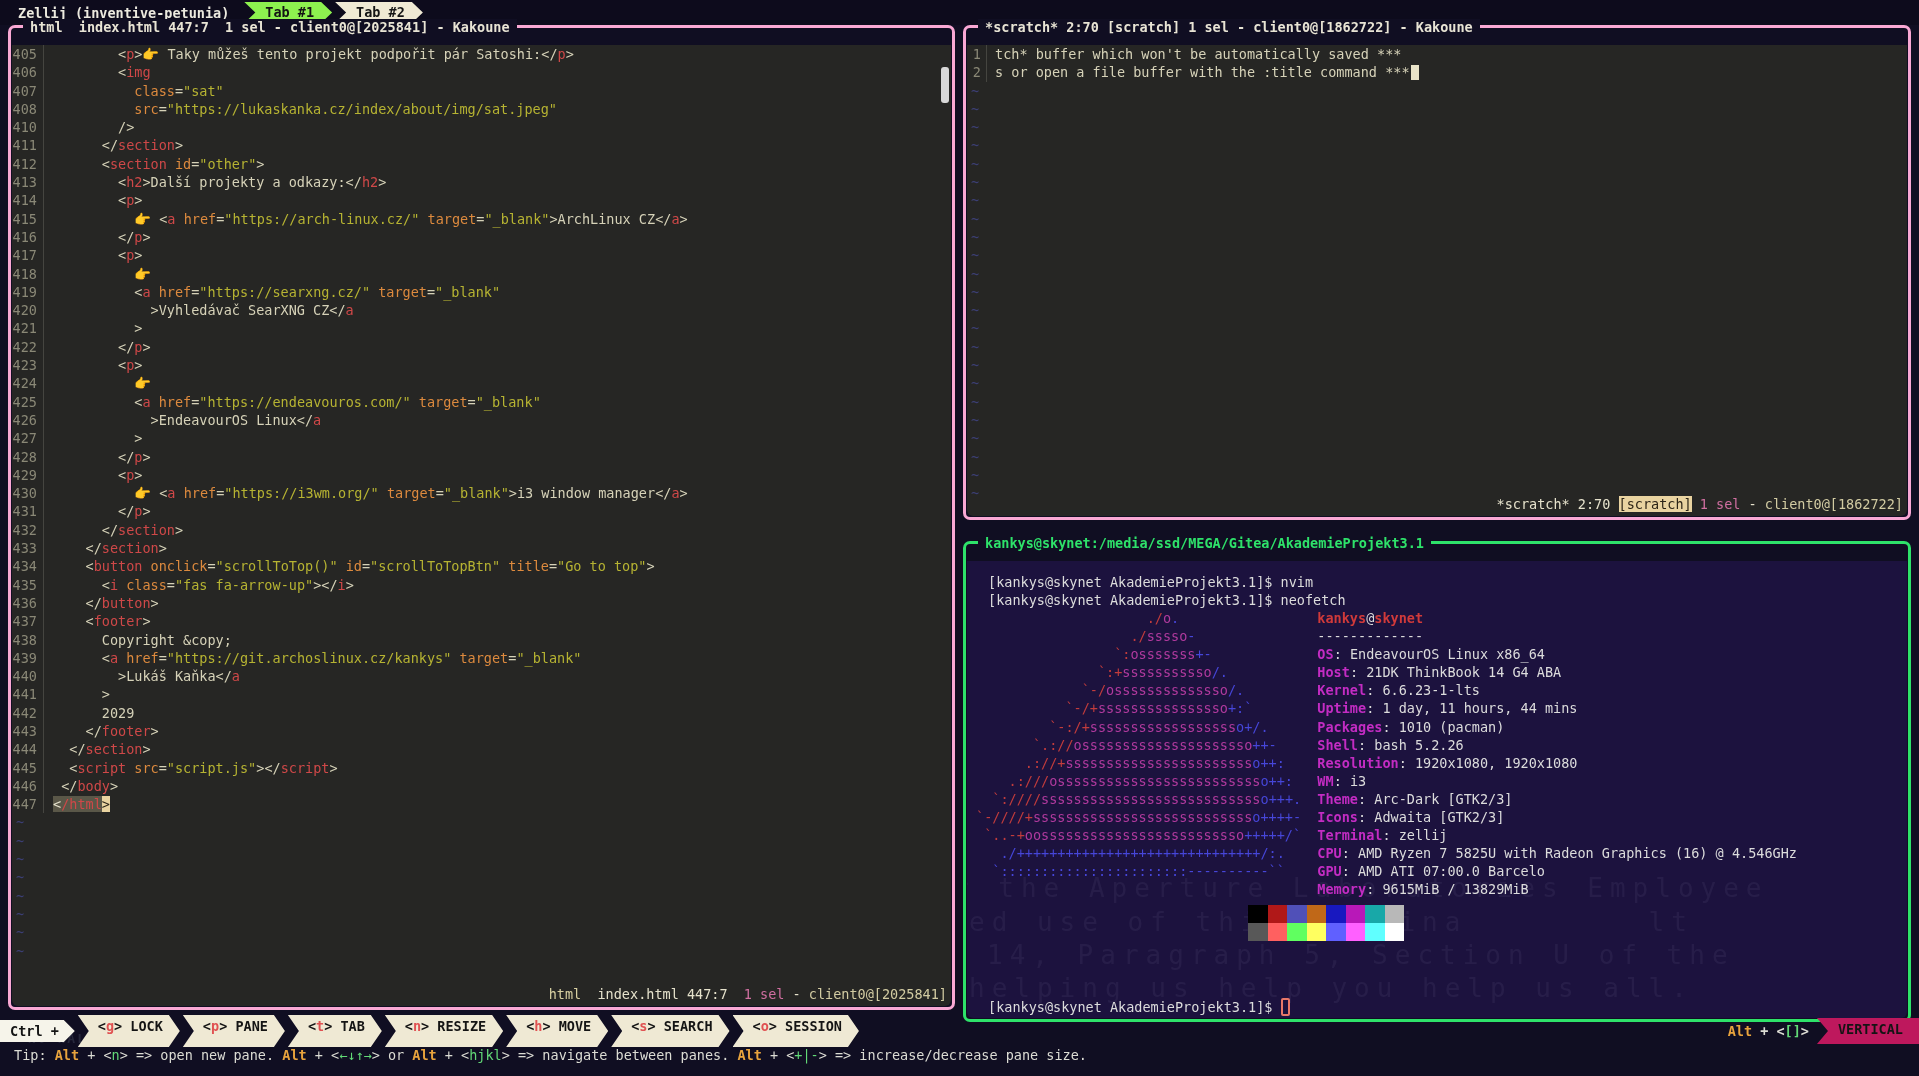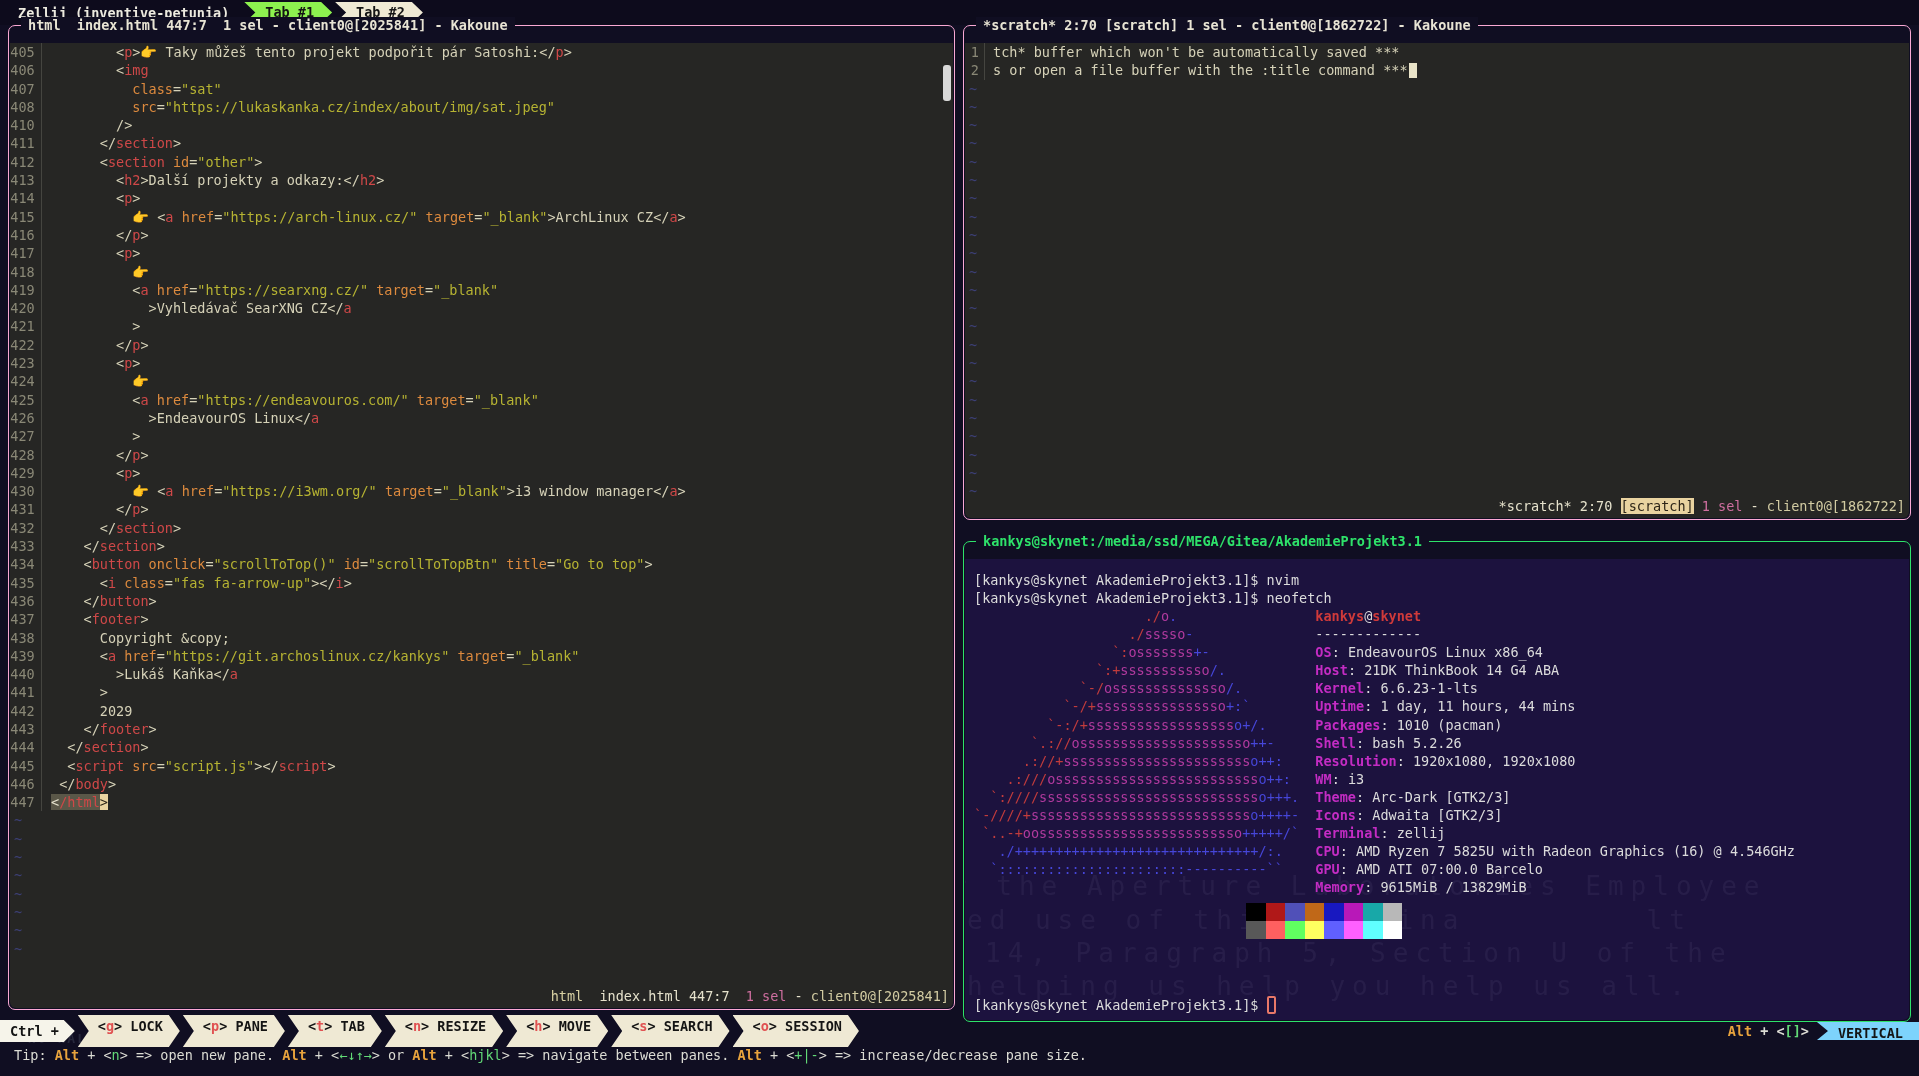--- a/index.html
+++ b/index.html
@@ -7,43 +7,43 @@
   .screen{position:relative;width:1919px;height:1076px;background:#100e22;overflow:hidden;
           font-family:"DejaVu Sans Mono","Liberation Mono",monospace;font-size:13.5px;color:#d6d2b8;}
   
   .topbar{position:absolute;left:0;top:0;width:100%;height:25px;display:flex;align-items:center;background:#0d0b1c;}
   .session{font-weight:bold;color:#eceadf;margin:0 12px 0 18px;white-space:pre;}
   .ribbon{height:21px;line-height:21px;padding:0 18px 0 21px;font-weight:bold;color:#141414;margin-left:3px;white-space:pre;
           clip-path:polygon(0 0,calc(100% - 11px) 0,100% 50%,calc(100% - 11px) 100%,0 100%,11px 50%);}
   .tab-active{background:#8df14f;}
   .tab-inactive{background:#efe9d4;}
   
-  .pane{position:absolute;border:1px solid #f9a8d4;border-radius:7px;}
+  .pane{position:absolute;border:3px solid #f9a8d4;border-radius:7px;}
   .pane.focused{border-color:#2ee26a;margin-top:12px;}
   .ptitle{position:absolute;top:-9px;left:12px;background:#100e22;padding:0 7px;font-weight:bold;color:#e8e4d4;white-space:pre;z-index:3;}
   .pane.focused .ptitle{color:#2ee26a;}
   .pcontent{position:absolute;left:1px;right:1px;top:17px;bottom:1px;overflow:hidden;border-radius:0 0 6px 6px;}
   .kak{background:#262624;}
   .trm{background:#1c123e;}
   
   .row{height:18.3px;line-height:18.3px;display:flex;white-space:pre;}
-  .ln{flex:none;width:32px;text-align:center;padding-right:6px;color:#8a8876;border-right:1px solid #454540;margin-right:9px;}
+  .ln{flex:none;width:32px;text-align:right;padding-right:6px;color:#8a8876;border-right:1px solid #454540;margin-right:9px;}
   .ln2{flex:none;width:20px;text-align:right;padding-right:5px;color:#8a8876;border-right:1px solid #454540;margin-right:8px;}
   pre.codeline{margin:0;font:inherit;white-space:pre;}
   .tilde{color:#3c3f75;padding-left:4px;height:18.3px;line-height:18.3px;}
   .c-w{color:#d6d2b8;} .c-t{color:#cf4848;} .c-a{color:#dd8a3e;} .c-s{color:#b6b332;} .c-e{color:#e8b33a;}
   .c-selp{background:#5a5748;color:#e8e4d0;} .c-selt{background:#5a5748;color:#cf4848;}
   .c-cur{background:#e9d3a0;color:#2c2417;}
   .c-block{display:inline-block;width:8.2px;height:15px;background:#e9e3c8;margin-left:1px;vertical-align:-2px;}
   .kstatus{position:absolute;bottom:4px;right:4px;white-space:pre;}
   .st-w{color:#e6e2cc;} .st-ft{color:#d8d0a2;} .st-sel{color:#d06fa0;} .st-dim{color:#d2cba2;}
   .st-badge{background:#e9d3a0;color:#2c2417;}
   .scrollthumb{position:absolute;top:22px;right:2px;width:8px;height:36px;background:#d8d8d8;border-radius:3px;z-index:2;}
   
-  .tline{position:relative;z-index:1;height:18.1px;line-height:18.1px;white-space:pre;padding-left:9px;color:#dfdfdf;}
+  .tline{position:relative;z-index:1;height:18.1px;line-height:18.1px;white-space:pre;padding-left:21px;color:#dfdfdf;}
   .trow{position:relative;z-index:1;height:18.1px;line-height:18.1px;white-space:pre;padding-left:9px;display:flex;}
   pre.logo{margin:0;font:inherit;white-space:pre;width:42ch;flex:none;}
   pre.nfo{margin:0;font:inherit;white-space:pre;}
   .lg-a{color:#c23c3c;} .lg-b{color:#b13a9e;} .lg-c{color:#4646d8;}
   .nf-l{color:#c32cc3;font-weight:bold;} .nf-u{color:#d03a3a;font-weight:bold;} .nf-v{color:#dcdcdc;}
   #term-cmds{position:absolute;left:0;top:12px;right:0;z-index:1;}
   #term-neofetch{position:absolute;left:0;top:48px;right:0;z-index:1;}
   #term-palette{position:absolute;left:281px;top:344px;z-index:2;font-size:0;}
   .sw{display:inline-block;width:19.5px;height:18px;}
   #term-prompt{position:absolute;left:0;top:437px;right:0;z-index:2;}
@@ -52,21 +52,21 @@
   
   .bottombar{position:absolute;left:0;top:1020px;width:100%;height:22px;display:flex;align-items:center;}
   .kb-prefix{height:22px;line-height:22px;background:#f6f4ea;color:#141414;font-weight:bold;padding:0 16px 0 10px;white-space:pre;
              clip-path:polygon(0 0,calc(100% - 11px) 0,100% 50%,calc(100% - 11px) 100%,0 100%);}
   .kb-seg{height:32px;line-height:22px;background:#efe9d4;color:#141414;font-weight:bold;padding:0 17px 0 20px;margin-left:3px;white-space:pre;
           clip-path:polygon(0 0,calc(100% - 11px) 0,100% 50%,calc(100% - 11px) 100%,0 100%,11px 50%);}
   .kb-key{color:#e05252;}
   .kb-spacer{flex:1;}
   .alt-label{font-weight:bold;margin-right:8px;white-space:pre;}
   .t-alt{color:#e8a33d;font-weight:bold;} .t-w{color:#dcdcd4;} .t-key{color:#62d977;}
-  .kb-vertical{height:18px;line-height:22px;background:#7dd3fc;color:#141414;font-weight:bold;padding:0 16px 0 21px;white-space:pre;
+  .kb-vertical{height:26px;line-height:22px;background:#be185d;color:#141414;font-weight:bold;padding:0 16px 0 21px;white-space:pre;
                clip-path:polygon(0 0,100% 0,100% 100%,0 100%,11px 50%);}
   .tipline{position:absolute;left:14px;top:1046px;height:18px;line-height:18px;white-space:pre;z-index:1;}
   .wallmark{position:absolute;left:28px;top:1031px;color:#3e4256;opacity:.5;font-weight:bold;letter-spacing:2px;font-size:13px;z-index:0;}
 </style>
 </head>
 <body>
 
 <div class="screen">
 
   <div class="topbar">

